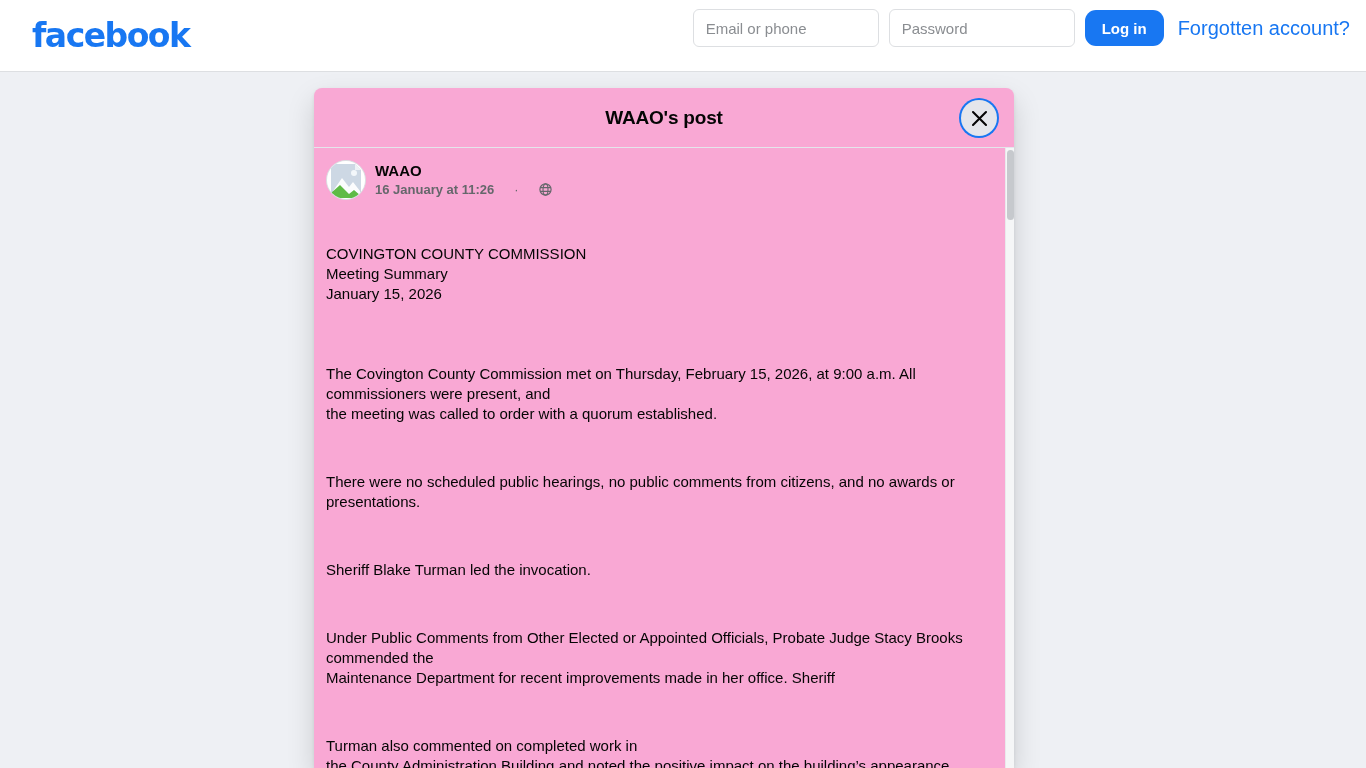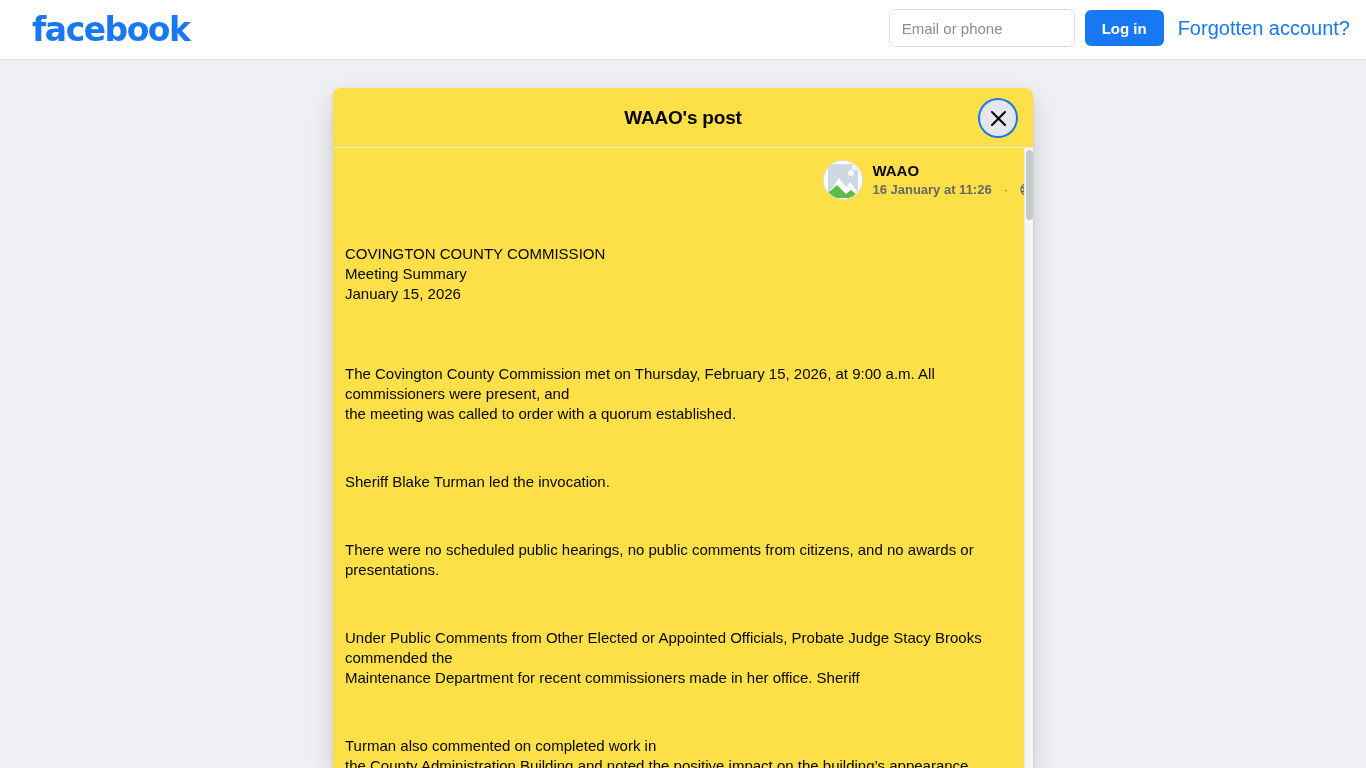--- a/index.html
+++ b/index.html
@@ -9,21 +9,21 @@
     overflow: hidden;
     background: #eef0f4;
     font-family: "Liberation Sans", sans-serif;
   }
 
   
   .topbar {
     position: absolute;
     top: 0; left: 0;
     width: 1366px;
-    height: 60px;
+    height: 72px;
     background: #ffffff;
     border-bottom: 1px solid #dddfe2;
     display: flex;
     align-items: center;
   }
   .fb-logo {
     margin-left: 32px;
     font-size: 33px;
     font-weight: bold;
     letter-spacing: -1.5px;
@@ -52,43 +52,43 @@
     background: #fff;
     font-family: "Liberation Sans", sans-serif;
   }
   .login-input::placeholder { color: #8a8d91; }
   .login-btn {
     height: 36px;
     padding: 0 17px;
     background: #1877f2;
     color: #fff;
     border: none;
-    border-radius: 6px;
+    border-radius: 11px;
     font-size: 15px;
     font-weight: bold;
     cursor: pointer;
     font-family: "Liberation Sans", sans-serif;
   }
   .forgot-link {
     color: #1877f2;
     font-size: 20px;
     text-decoration: none;
     cursor: pointer;
     white-space: nowrap;
     padding-left: 4px;
   }
 
   
   .modal {
     position: absolute;
-    left: 333px;
+    left: 314px;
     top: 88px;
     width: 700px;
     height: 680px;
-    background: #fde047;
+    background: #f9a8d4;
     border-radius: 8px 8px 0 0;
     box-shadow: 0 12px 28px rgba(0,0,0,0.15), 0 2px 4px rgba(0,0,0,0.08);
     overflow: hidden;
     display: flex;
     flex-direction: column;
   }
   .modal-header {
     position: relative;
     height: 60px;
     flex: none;
@@ -126,21 +126,20 @@
     flex: 1;
     overflow: hidden;
     position: relative;
     padding: 0;
   }
   .post-head {
     display: flex;
     align-items: flex-start;
     padding: 12px 0 0 12px;
     gap: 9px;
-    justify-content: flex-end;
   }
   .avatar {
     width: 40px;
     height: 40px;
     border-radius: 50%;
     overflow: hidden;
     flex: none;
     background: #e4e6eb;
     border: 1px solid #dcdee1;
     cursor: pointer;
@@ -150,21 +149,21 @@
   .post-author {
     font-size: 15px;
     font-weight: bold;
     color: #050505;
     line-height: 19px;
     cursor: pointer;
   }
   .post-subline {
     display: flex;
     align-items: center;
-    gap: 12px;
+    gap: 20px;
     font-size: 13px;
     color: #65676b;
     font-weight: bold;
     line-height: 17px;
     margin-top: 1px;
   }
   .post-time { cursor: pointer; }
   .dot-sep { color: #65676b; font-weight: normal; }
   .globe-icon { display: inline-flex; align-items: center; }
 
@@ -200,20 +199,21 @@
     background: #c6c9cd;
   }
 </style>
 </head>
 <body>
 
 <div class="topbar">
   <div class="fb-logo">facebook</div>
   <div class="login-area">
     <input class="login-input" type="text" placeholder="Email or phone" style="">
+    <input class="login-input" type="password" placeholder="Password" style="">
     <button class="login-btn">Log in</button>
     <a class="forgot-link" href="#">Forgotten account?</a>
   </div>
 </div>
 
 <div class="modal">
 
   <div class="modal-header">
     <div class="modal-title">WAAO's post</div>
     <button class="close-btn">
@@ -255,24 +255,24 @@
         </div>
       </div>
     </div>
 
     <div class="post-text">
       <div class="para">COVINGTON COUNTY COMMISSION
 Meeting Summary
 January 15, 2026</div>
       <div class="para">The Covington County Commission met on Thursday, February 15, 2026, at 9:00 a.m. All commissioners were present, and
 the meeting was called to order with a quorum established.</div>
+      <div class="para">There were no scheduled public hearings, no public comments from citizens, and no awards or presentations.</div>
       <div class="para">Sheriff Blake Turman led the invocation.</div>
-      <div class="para">There were no scheduled public hearings, no public comments from citizens, and no awards or presentations.</div>
       <div class="para">Under Public Comments from Other Elected or Appointed Officials, Probate Judge Stacy Brooks commended the
-Maintenance Department for recent commissioners made in her office. Sheriff</div>
+Maintenance Department for recent improvements made in her office. Sheriff</div>
       <div class="para">Turman also commented on completed work in
 the County Administration Building and noted the positive impact on the building’s appearance.
 The Consent Agenda was approved unanimously on a motion by Commissioner Tommy McGaha, seconded by Commissioner Ben Courson.</div>
       
       
     </div>
 
     <div class="scroll-track">
       <div class="scroll-thumb"></div>
     </div>

